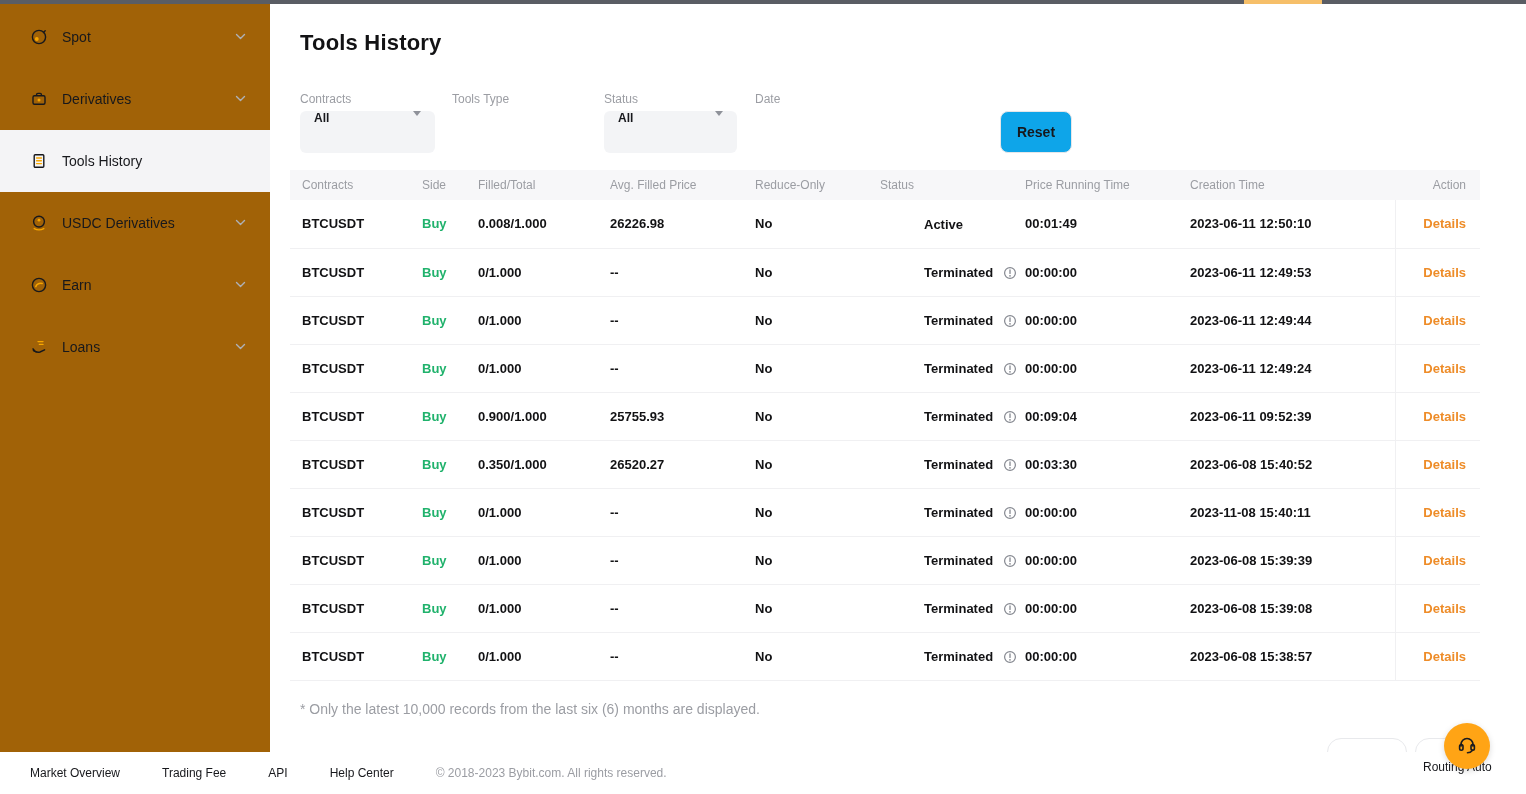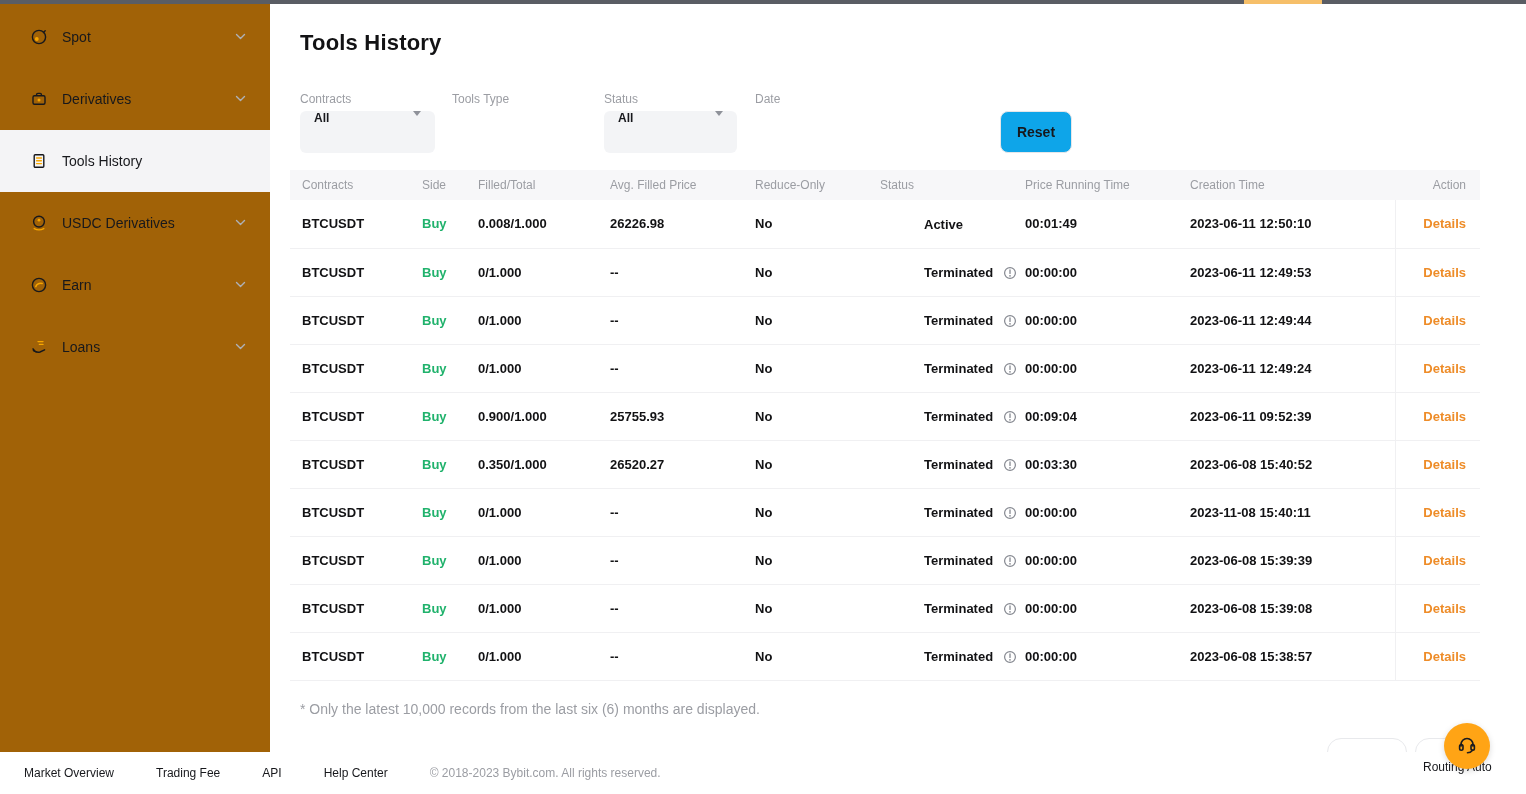--- a/index.html
+++ b/index.html
@@ -50,21 +50,21 @@
 
   .footnote { position:absolute; left:30px; top:697px; font-size:14px; color:#9b9da3; }
 
   
   .ghost-pill { position:absolute; top:738px; height:28px; background:#ffffff; border:1px solid #e8e9ec; border-radius:15px; z-index:1; }
   .ghost-pill.p1 { left:1327px; width:80px; }
   .ghost-pill.p2 { left:1415px; width:70px; }
 
   
   .footer { position:absolute; left:0; bottom:0; width:1526px; height:42px; background:#ffffff; z-index:5;
-            display:flex; align-items:center; padding-left:24px; }
+            display:flex; align-items:center; padding-left:30px; }
   .footer .flink { font-size:12px; color:#17181c; margin-right:42px; cursor:pointer; }
   .footer .copyright { font-size:12px; color:#9b9da3; }
 
   
   .routing-label { position:absolute; left:1423px; top:760px; font-size:12px; color:#17181c; z-index:6; }
   .support-fab { position:absolute; left:1444px; top:723px; width:46px; height:46px; border-radius:50%;
                  display:flex; align-items:center; justify-content:center; z-index:10; cursor:pointer;
                  box-shadow:0 2px 6px rgba(0,0,0,.15); }
 </style>
 </head>

